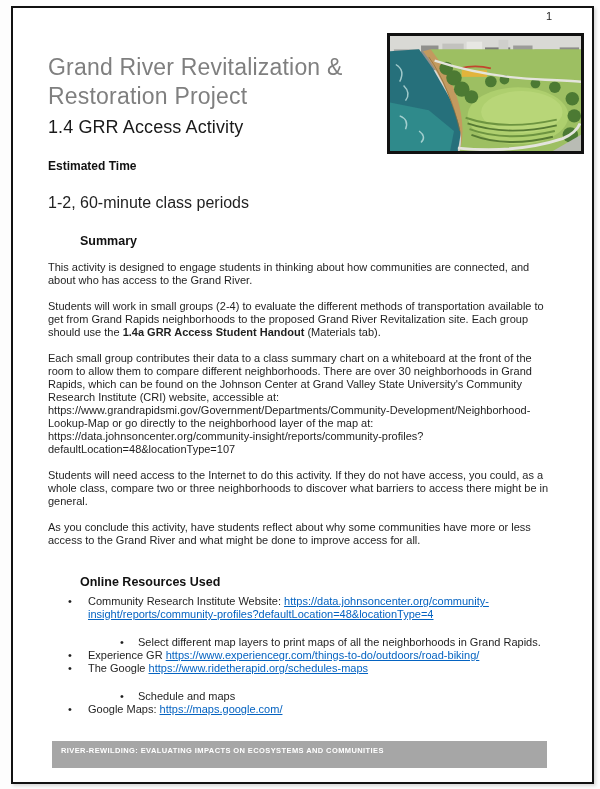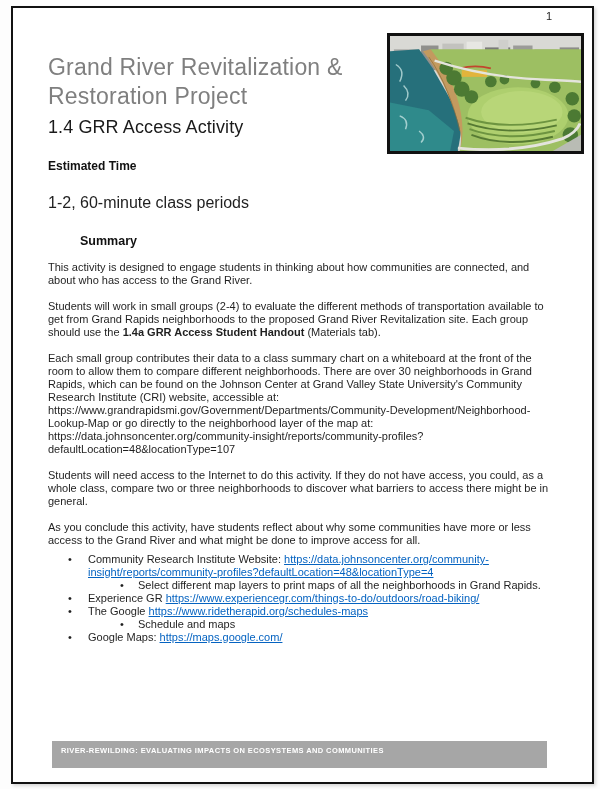--- a/index.html
+++ b/index.html
@@ -88,21 +88,21 @@
     padding-left: 40px;
     position: relative;
     overflow-wrap: anywhere;
   }
   ul.resources > li::before {
     content: "\2022";
     position: absolute;
     left: 20px;
     font-size: 11px;
   }
-  ul.resources ul { list-style: none; }
+  ul.resources ul { list-style: none; margin-top: 15px; }
   ul.resources ul > li {
     padding-left: 50px;
     position: relative;
     overflow-wrap: anywhere;
   }
   ul.resources ul > li::before {
     content: "\2022";
     position: absolute;
     left: 32px;
     font-size: 11px;
@@ -201,20 +201,21 @@
   <p class="body-para">This activity is designed to engage students in thinking about how communities are connected, and about who has access to the Grand River.</p>
 
   <p class="body-para"><span>Students will work in small groups (2-4) to evaluate the different methods of transportation available to get from Grand Rapids neighborhoods to the proposed Grand River Revitalization site. Each group should use the </span><b>1.4a GRR Access Student Handout</b><span> (Materials tab).</span></p>
 
   <p class="body-para">Each small group contributes their data to a class summary chart on a whiteboard at the front of the room to allow them to compare different neighborhoods. There are over 30 neighborhoods in Grand Rapids, which can be found on the Johnson Center at Grand Valley State University's Community Research Institute (CRI) website, accessible at: https://www.grandrapidsmi.gov/Government/Departments/Community-Development/Neighborhood-Lookup-Map or go directly to the neighborhood layer of the map at: https://data.johnsoncenter.org/community-insight/reports/community-profiles?defaultLocation=48&amp;locationType=107</p>
 
   <p class="body-para">Students will need access to the Internet to do this activity.  If they do not have access, you could, as a whole class, compare two or three neighborhoods to discover what barriers to access there might be in general.</p>
 
   <p class="body-para">As you conclude this activity, have students reflect about why some communities have more or less access to the Grand River and what might be done to improve access for all.</p>
 
+  <h3 class="section-heading resources-heading">Online Resources Used</h3>
 
   <ul class="resources">
     <li>
       <span>Community Research Institute Website: </span><a class="res-link" href="#" title="https://data.johnsoncenter.org/community-insight/reports/community-profiles?defaultLocation=48&amp;locationType=4">https://data.johnsoncenter.org/community-insight/reports/community-profiles?defaultLocation=48&amp;locationType=4</a>
       <ul>
         <li>Select different map layers to print maps of all the neighborhoods in Grand Rapids.</li>
       </ul>
     </li>
     <li>
       <span>Experience GR </span><a class="res-link" href="#" title="https://www.experiencegr.com/things-to-do/outdoors/road-biking/">https://www.experiencegr.com/things-to-do/outdoors/road-biking/</a>

